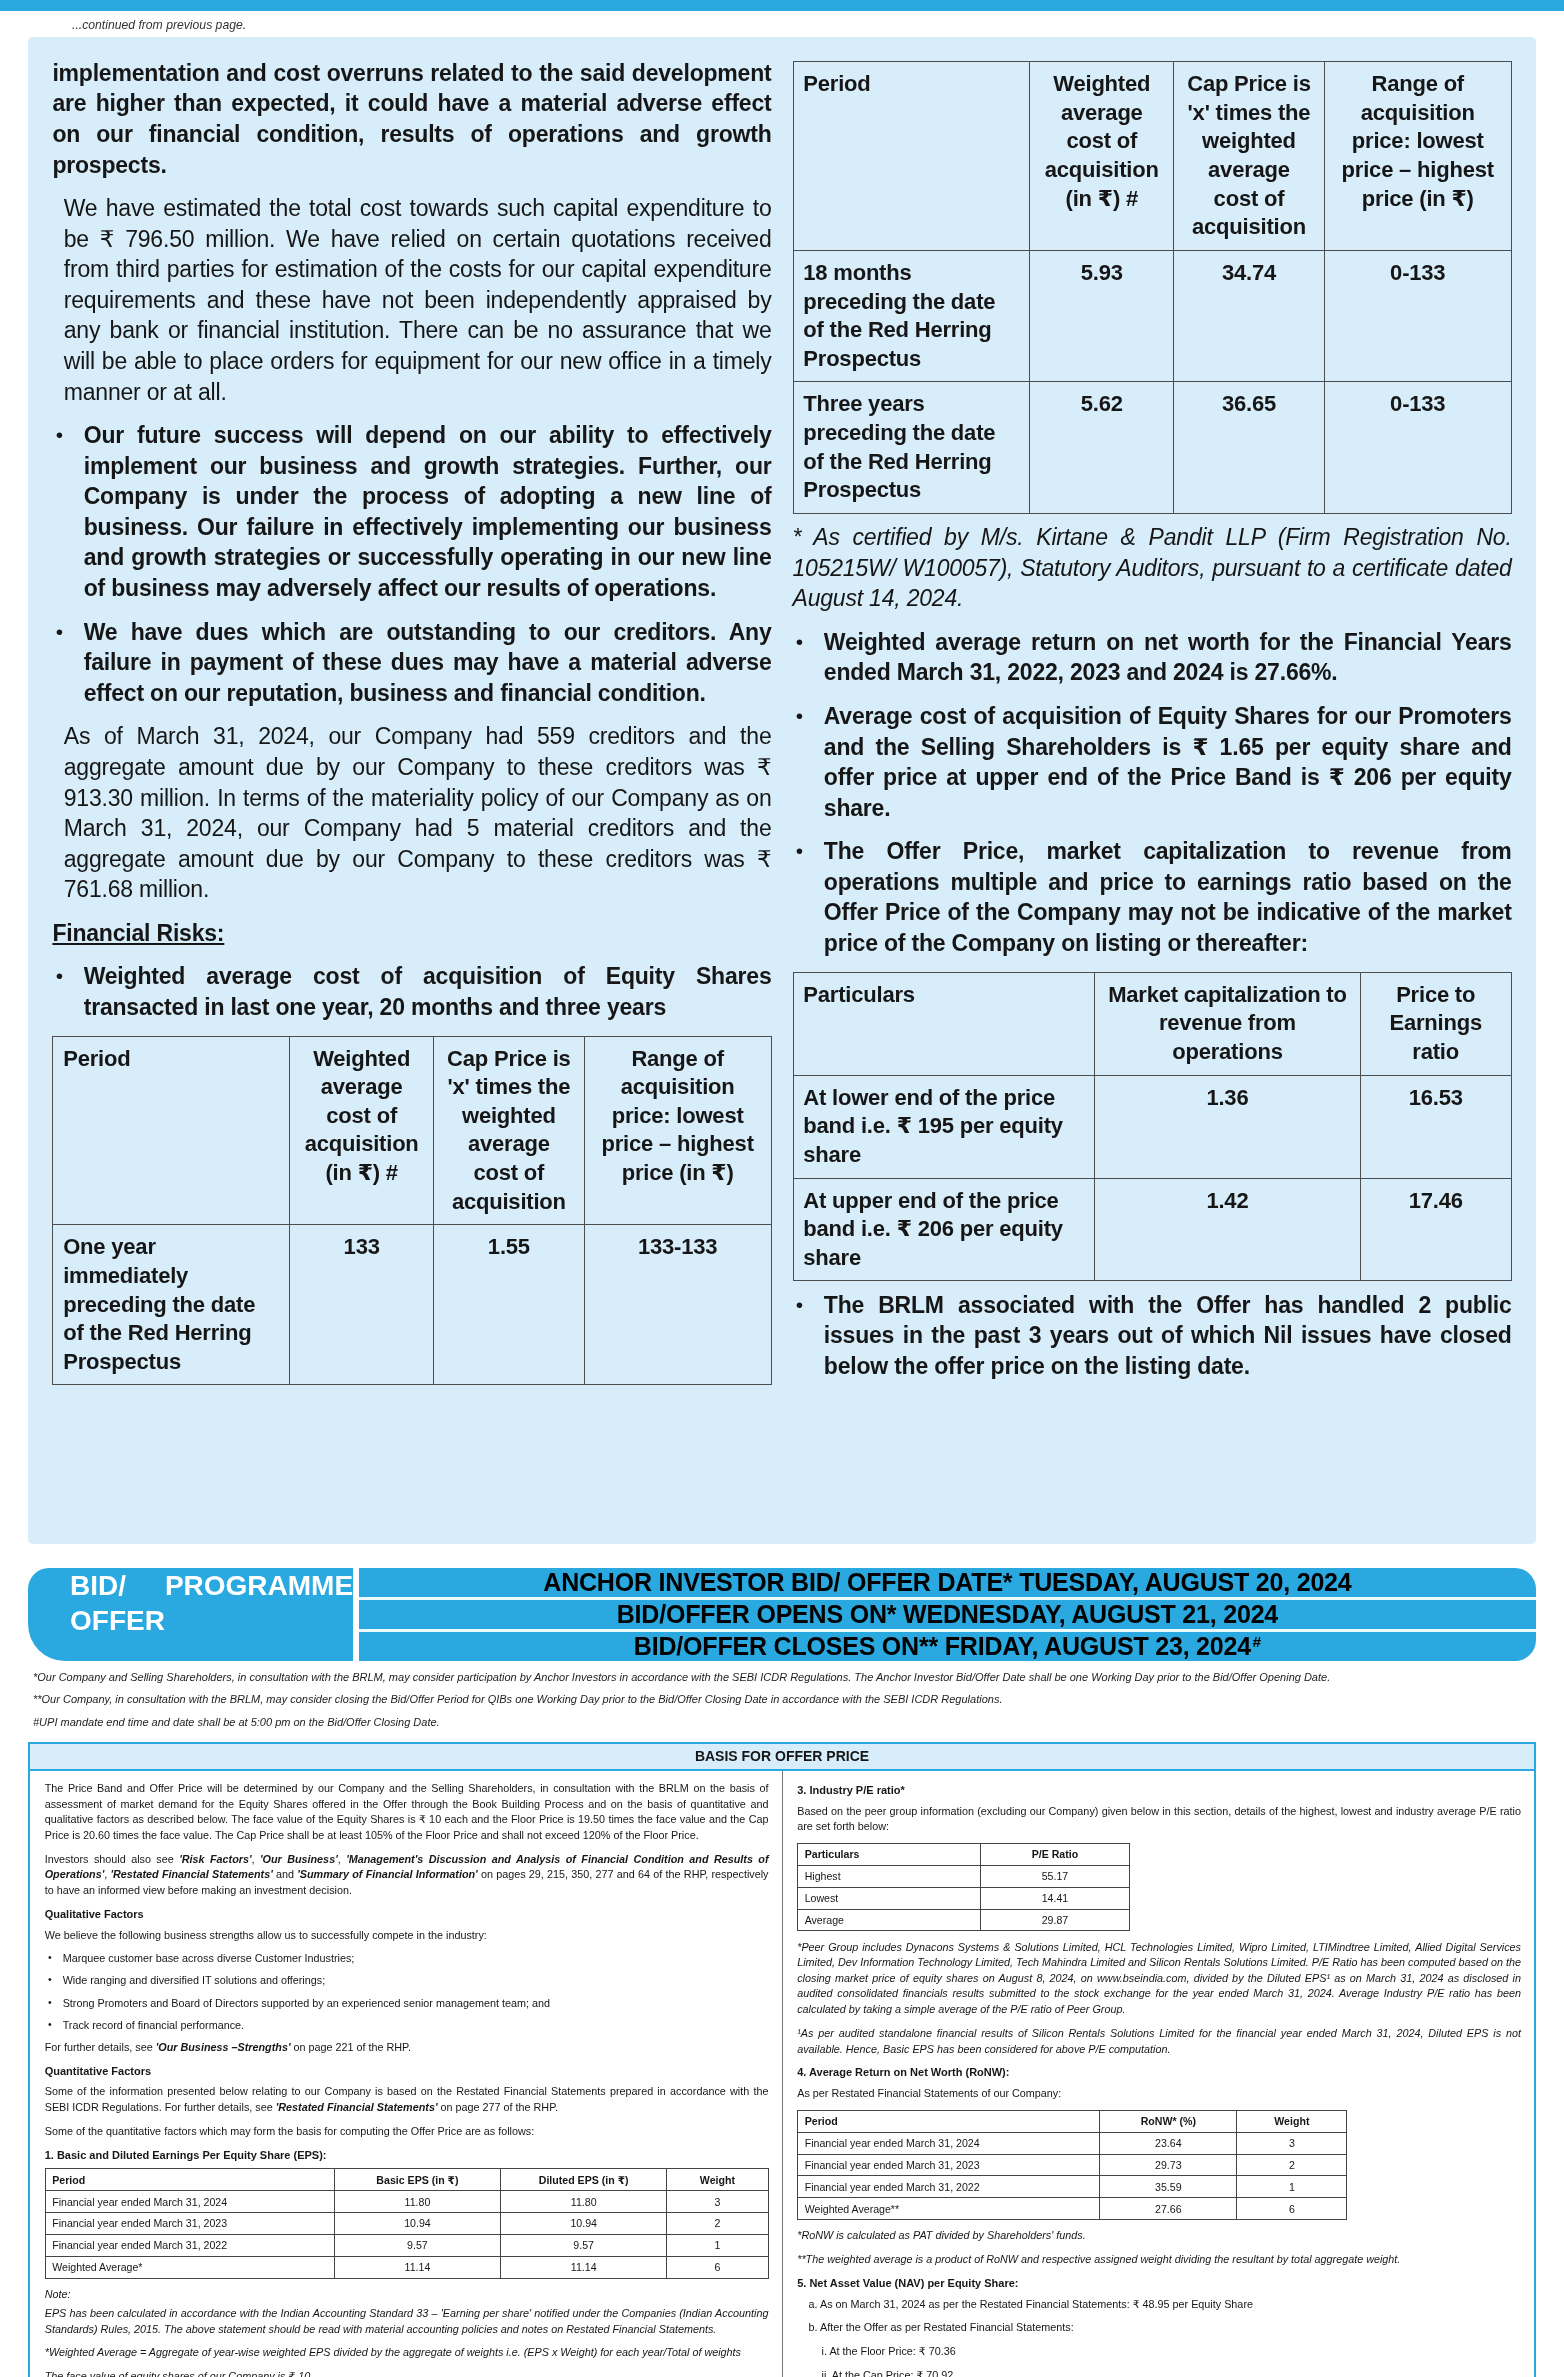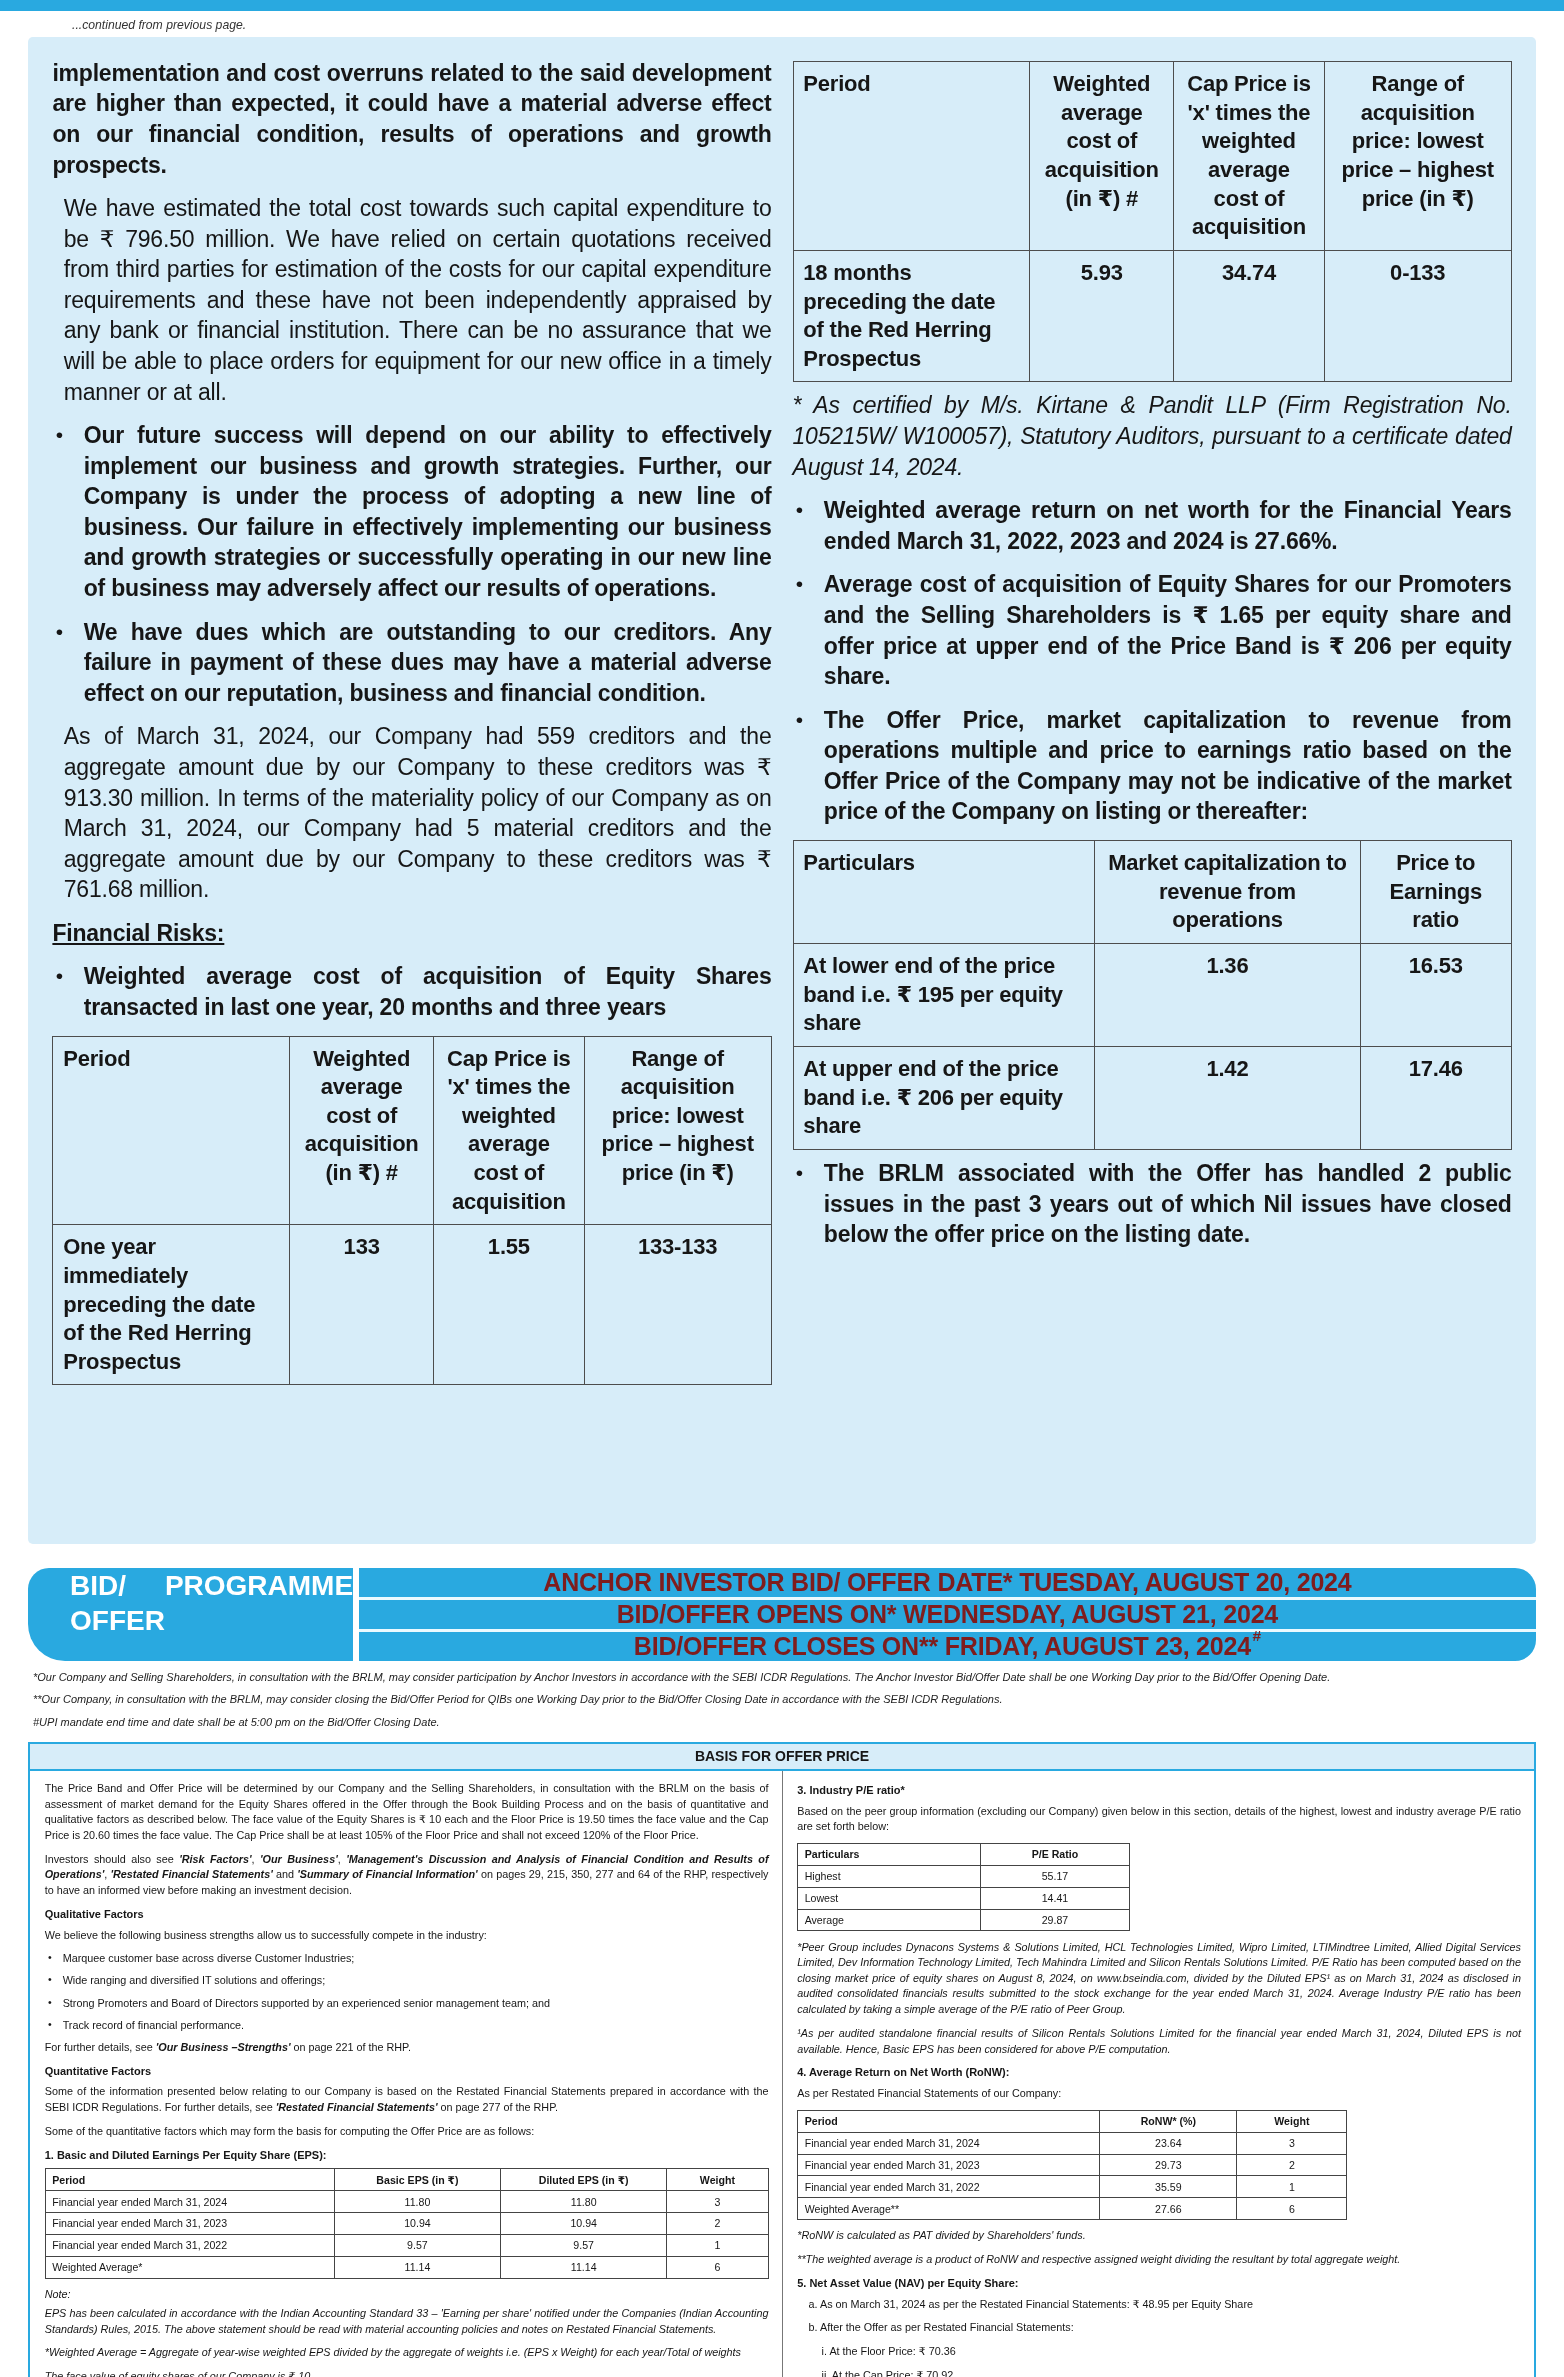--- a/index.html
+++ b/index.html
@@ -26,21 +26,21 @@
   table.acq th:first-child{text-align:left;}
   table.acq td{text-align:center;font-weight:700;}
   table.acq td:first-child{text-align:left;}
   .w0{width:33%;}.w1{width:20%;}.w2{width:21%;}.w3{width:26%;}
   .m0{width:42%;}.m1{width:37%;}.m2{width:21%;}
 
   
   .banner{display:flex;margin:24.4px 28px 8.1px 28px;gap:5.7px;}
   .banner-label{flex:0 0 189px;background:#29a9e0;color:#fff;font-weight:700;font-size:28px;line-height:1.25;border-radius:21px 0 0 21px;border-bottom-left-radius:37px;display:flex;flex-direction:row;justify-content:center;padding-left:42px;box-sizing:border-box;}
   .banner-rows{flex:1;background:#29a9e0;border-radius:0 21px 21px 0;display:flex;flex-direction:column;overflow:hidden;}
-  .brow{flex:1;display:flex;justify-content:center;color:#7f1d1d;font-weight:700;font-size:25px;letter-spacing:-0.2px;}
+  .brow{flex:1;display:flex;align-items:center;justify-content:center;color:#000000;font-weight:700;font-size:25px;letter-spacing:-0.2px;}
   .brow + .brow{border-top:3.3px solid #eafaff;}
   .brow sup{font-size:15.5px;margin-left:1.6px;transform:translateY(-4.9px);}
 
   .footnotes{margin:8.1px 33px 11.4px 33px;}
   .footnotes p{margin:0 0 5.7px 0;font-style:italic;font-size:11px;line-height:1.5;color:#222;}
 
   
   .basis{margin:3.3px 28px 0 28px;border:2.4px solid #29a9e0;background:#fff;}
   .basis-title{background:#d7edf9;border-bottom:2.4px solid #29a9e0;text-align:center;font-weight:700;font-size:14px;padding:4.9px 0;}
   .basis-body{display:flex;}
@@ -118,20 +118,26 @@
             <th class="w1">Weighted average cost of acquisition (in ₹) #</th>
             <th class="w2">Cap Price is 'x' times the weighted average cost of acquisition</th>
             <th class="w3">Range of acquisition price: lowest price – highest price (in ₹)</th>
           </tr>
         </thead>
         <tbody>
           <tr>
             <td>18 months preceding the date of the Red Herring Prospectus</td>
             <td>5.93</td>
             <td>34.74</td>
+            <td>0-133</td>
+          </tr>
+          <tr>
+            <td>Three years preceding the date of the Red Herring Prospectus</td>
+            <td>5.62</td>
+            <td>36.65</td>
             <td>0-133</td>
           </tr>
         </tbody>
       </table>
       <p class="note-it">* As certified by M/s. Kirtane &amp; Pandit LLP (Firm Registration No. 105215W/ W100057), Statutory Auditors, pursuant to a certificate dated August 14, 2024.</p>
       <div class="bullet">
         <span class="mk">•</span>
         <p class="b">Weighted average return on net worth for the Financial Years ended March 31, 2022, 2023 and 2024 is 27.66%.</p>
       </div>
       <div class="bullet">

